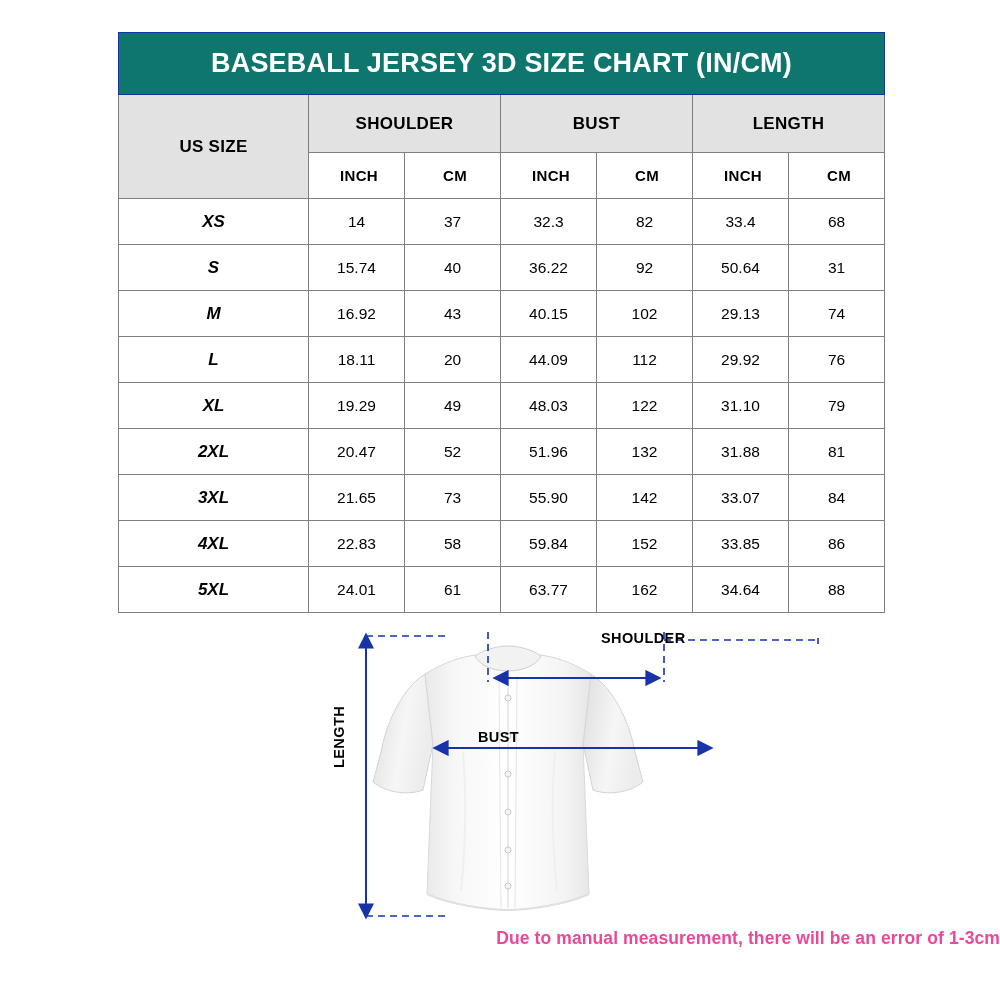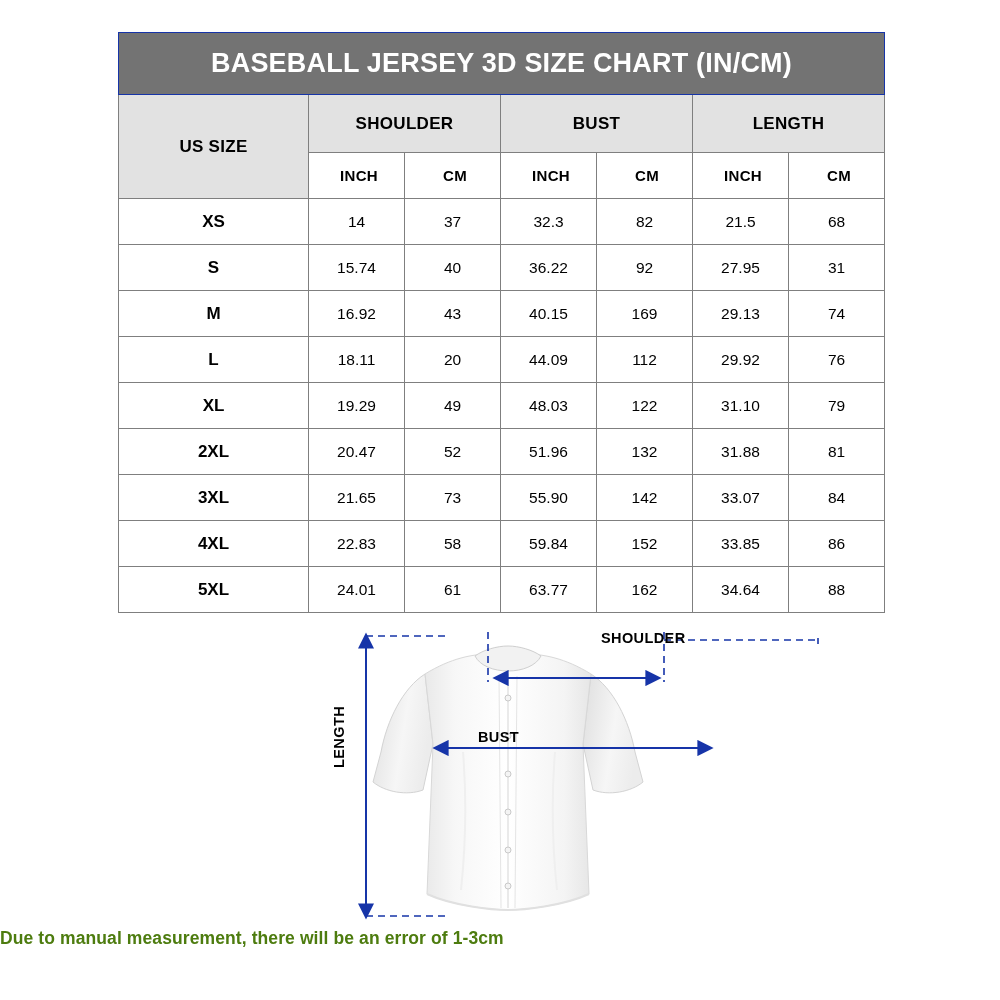--- a/index.html
+++ b/index.html
@@ -27,21 +27,21 @@
     border-collapse: collapse;
     table-layout: fixed;
   }
   table.size-table td, table.size-table th {
     border: 1px solid #7f7f7f;
     text-align: center;
     vertical-align: middle;
     color: #000000;
   }
   .title-cell {
-    background: #737373;
+    background: #0f766e;
     color: #ffffff !important;
     font-size: 27px;
     font-weight: bold;
     letter-spacing: 0.2px;
     height: 62px;
     border: 1px solid #1634a8 !important;
   }
   .hdr-cell {
     background: #e2e2e2;
     font-size: 17px;
@@ -54,20 +54,21 @@
     font-size: 15px;
     font-weight: bold;
     height: 46px;
     letter-spacing: 0.3px;
     padding-left: 6px;
   }
   .size-cell {
     font-size: 17px;
     font-weight: bold;
     height: 46px;
+    font-style: italic;
   }
   .val-cell {
     font-size: 15.5px;
     height: 46px;
   }
 
   
   .illus {
     position: absolute;
     left: 118px; top: 620px;
@@ -95,22 +96,22 @@
     transform-origin: left top;
   }
 
   
   .guides { position: absolute; left: 0; top: 0; width: 766px; height: 310px; }
 
   .footnote {
     position: absolute;
     left: 0; top: 928px;
     width: 1000px;
-    text-align: left;
-    color: #4d7c0f;
+    text-align: right;
+    color: #ec4899;
     font-size: 17.5px;
     font-weight: bold;
     letter-spacing: 0.1px;
   }
 </style>
 </head>
 <body>
 
 <div class="page">
 
@@ -143,38 +144,38 @@
           <td class="sub-cell">INCH</td>
           <td class="sub-cell">CM</td>
         </tr>
 
         <tr>
           <td class="size-cell">XS</td>
           <td class="val-cell">14</td>
           <td class="val-cell">37</td>
           <td class="val-cell">32.3</td>
           <td class="val-cell">82</td>
-          <td class="val-cell">21.5</td>
+          <td class="val-cell">33.4</td>
           <td class="val-cell">68</td>
         </tr>
         <tr>
           <td class="size-cell">S</td>
           <td class="val-cell">15.74</td>
           <td class="val-cell">40</td>
           <td class="val-cell">36.22</td>
           <td class="val-cell">92</td>
-          <td class="val-cell">27.95</td>
+          <td class="val-cell">50.64</td>
           <td class="val-cell">31</td>
         </tr>
         <tr>
           <td class="size-cell">M</td>
           <td class="val-cell">16.92</td>
           <td class="val-cell">43</td>
           <td class="val-cell">40.15</td>
-          <td class="val-cell">169</td>
+          <td class="val-cell">102</td>
           <td class="val-cell">29.13</td>
           <td class="val-cell">74</td>
         </tr>
         <tr>
           <td class="size-cell">L</td>
           <td class="val-cell">18.11</td>
           <td class="val-cell">20</td>
           <td class="val-cell">44.09</td>
           <td class="val-cell">112</td>
           <td class="val-cell">29.92</td>

